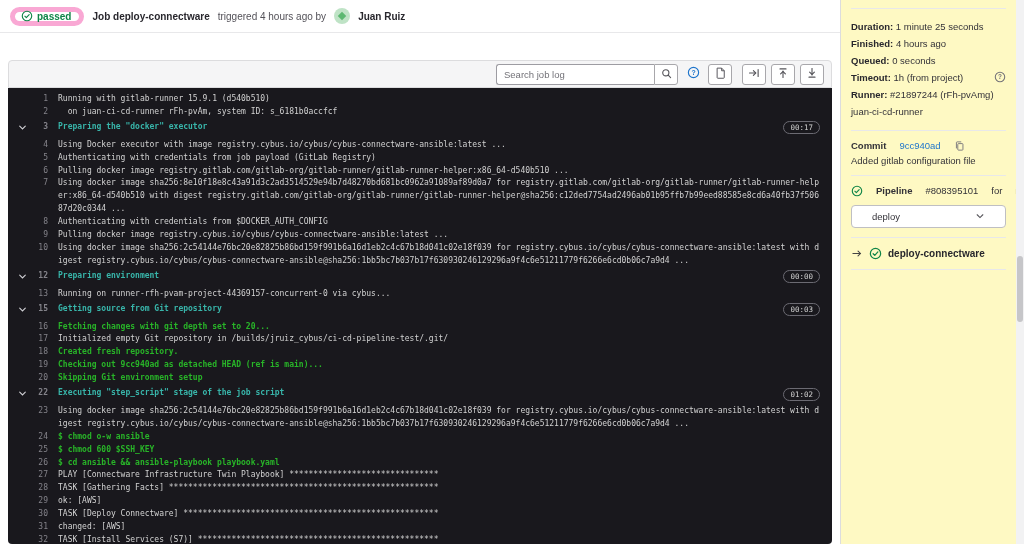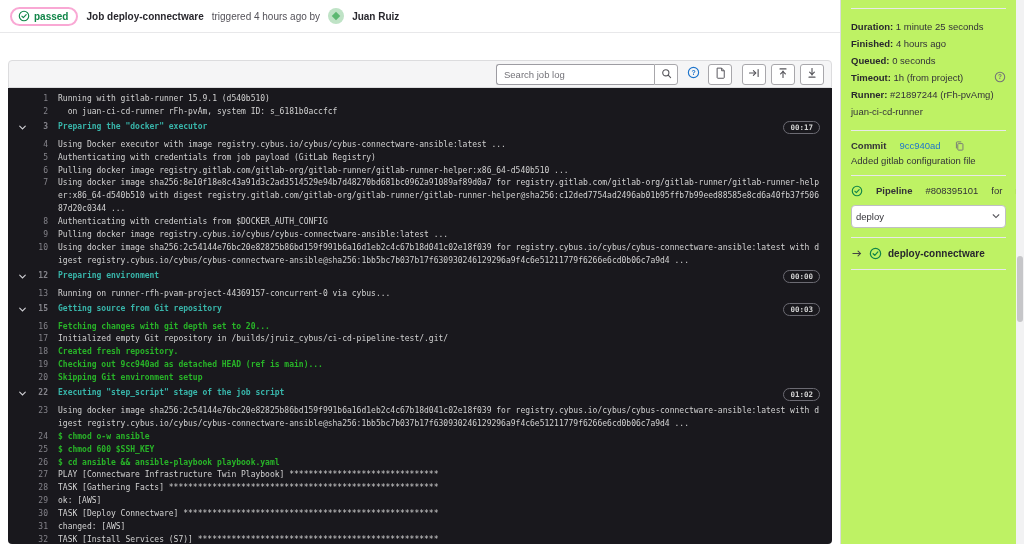--- a/index.html
+++ b/index.html
@@ -6,21 +6,21 @@
   html, body { width: 1024px; height: 544px; overflow: hidden; background: #fff;
     font-family: "Liberation Sans", sans-serif; color: #333238; }
   .app { display: flex; width: 1024px; height: 544px; }
 
   
   .main { flex: 0 0 840px; display: flex; flex-direction: column; overflow: hidden; }
 
   .job-header { height: 33px; flex: none; border-bottom: 1px solid #e8e8ea;
     display: flex; align-items: center; gap: 8px; padding: 0 10px; font-size: 10px; }
   .status-pill { display: inline-flex; align-items: center; gap: 4px; height: 19px;
-    padding: 0 8px 0 6px; border: 2px solid #f9a8d4; border-radius: 10px;
+    padding: 0 8px 0 6px; border: 5px solid #f9a8d4; border-radius: 10px;
     color: var(--status-green, #108548); font-weight: bold; background: #fff; }
   .muted { color: #535158; }
   .bold { font-weight: bold; color: #28272d; }
   .avatar { width: 16px; height: 16px; border-radius: 50%; background: #bfe3c6;
     position: relative; flex: none; }
   .avatar::after { content: ""; position: absolute; left: 5px; top: 5px; width: 6px; height: 6px;
     background: #5cb871; transform: rotate(45deg); }
 
   .log-wrap { margin: 7px 8px 0 8px; flex: 1; display: flex; flex-direction: column; min-height: 0; }
 
@@ -50,38 +50,38 @@
   .log-line .chev svg { margin-top: 2px; }
   .log-line .lnum { flex: none; width: 16px; text-align: right;
     color: var(--line-number-gray, #84838a); text-decoration: none; }
   .log-line .ltext { flex: 1; margin-left: 10px; white-space: pre-wrap; word-break: break-all;
     padding-right: 12px; }
   .log-line.section { margin: 2px 0; font-weight: bold; }
   .log-line.section .ltext { color: var(--log-section-teal, #38b5aa); cursor: pointer; }
   .log-line.green .ltext { color: var(--log-green, #28b428); font-weight: bold; }
   .dur { flex: none; margin-right: 12px; margin-top: 0.5px; border: 1px solid #6b6a72;
     border-radius: 8px; padding: 0 6px; font-size: 7.5px; line-height: 11px;
-    color: #d2d2d2; font-weight: bold; }
+    color: #d2d2d2; font-weight: normal; }
 
   
   .sidebar { flex: 1; border-left: 1px solid var(--border-gray, #dcdcde);
-    padding: 8px 10px 0 10px; font-size: 9.5px; overflow: hidden; background: #bef264; }
+    padding: 8px 10px 0 10px; font-size: 9.5px; overflow: hidden; background: #fef9c3; }
   .sb-divider { border-top: 1px solid #e8e8ea; margin: 9px 0; }
   .sb-divider.top { margin-top: 0; }
   .detail-row { line-height: 1.8; }
   .detail-row b { color: #28272d; }
   .help-right { float: right; color: #737278; margin-top: 2px; cursor: pointer; }
   .commit-line, .pipeline-line { display: flex; align-items: center; gap: 13px; white-space: nowrap; }
   .link { color: var(--link-blue, #1f75cb); text-decoration: none; cursor: pointer; text-align: center; }
   .copy-icon { color: #737278; cursor: pointer; display: inline-flex; }
   .commit-msg { margin-top: 3px; color: #333238; }
   .green-icon { color: var(--status-green, #108548); display: inline-flex; }
   .mono { font-family: "DejaVu Sans Mono", monospace; font-size: 8.5px; }
   .select-box { margin-top: 8px; height: 23px; border: 1px solid #bfbfc3; border-radius: 4px;
-    background: #fff; display: flex; align-items: center; padding: 0 4px; cursor: pointer; }
+    background: #fff; display: flex; align-items: center; padding: 0 20px; cursor: pointer; }
   .select-box .sel-label { flex: 1; color: #333238; }
   .select-box .sel-chev { color: #55545a; display: inline-flex; }
   .job-item { display: flex; align-items: center; gap: 6px; }
   .job-item .arrow { color: #444; display: inline-flex; }
   .job-item .jname { font-weight: bold; font-size: 10px; color: #28272d; }
 
   
   .scroll-col { flex: 0 0 8px; background: #f2f2f3; position: relative; }
   .scroll-thumb { position: absolute; left: 1px; width: 6px; top: 256px; height: 66px;
     background: #c6c6c9; border-radius: 3px; }

